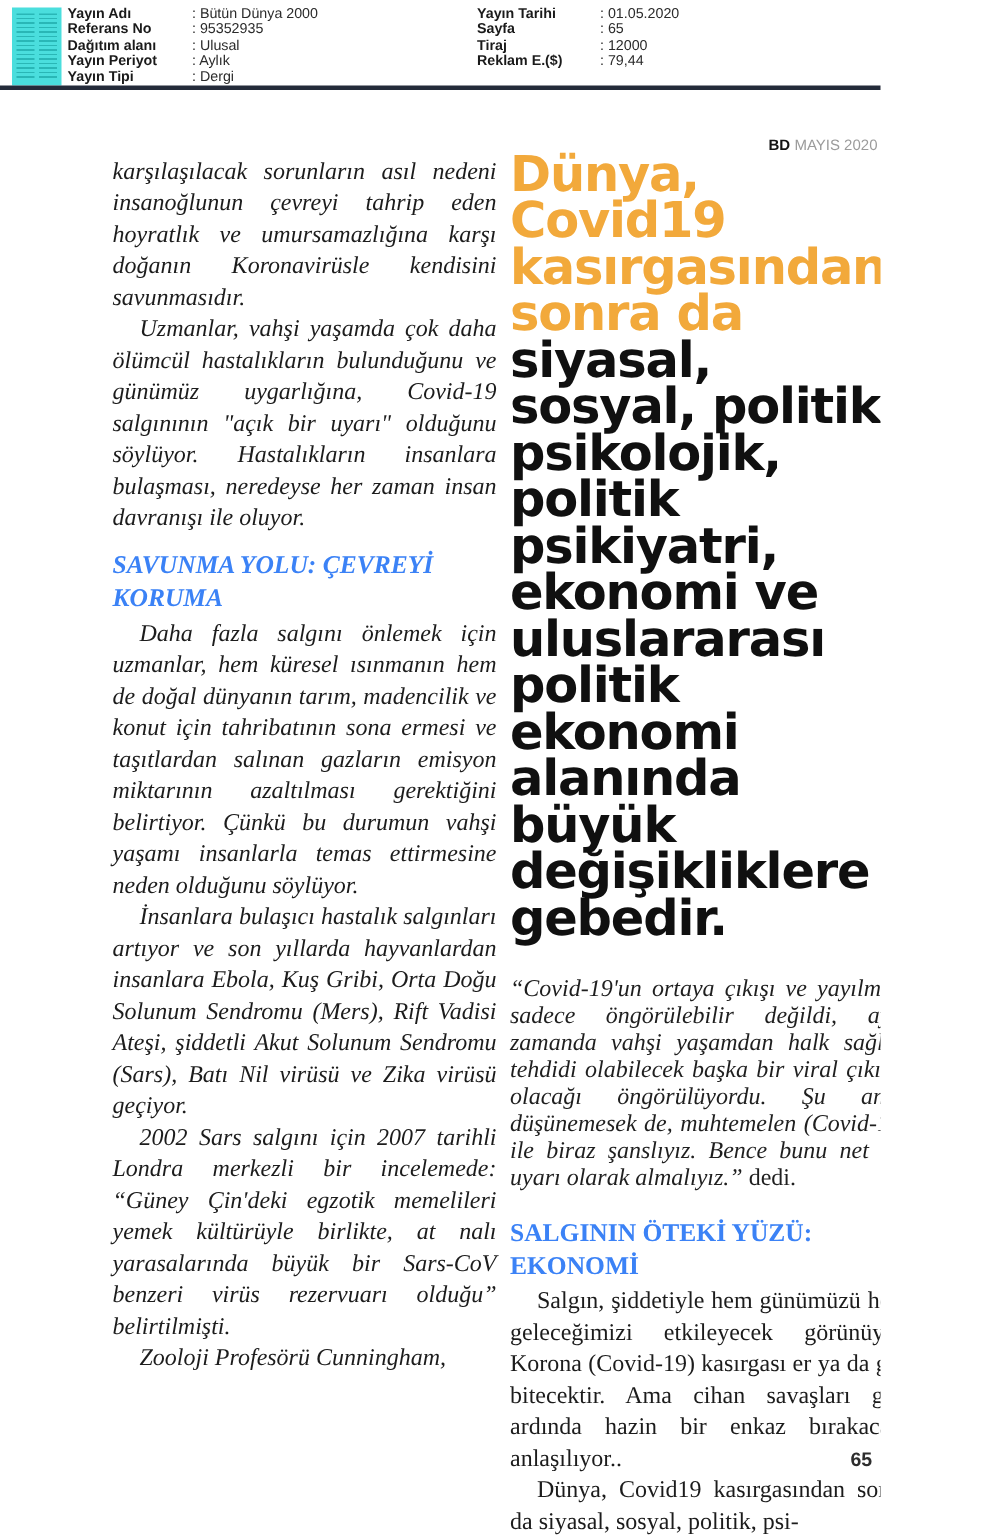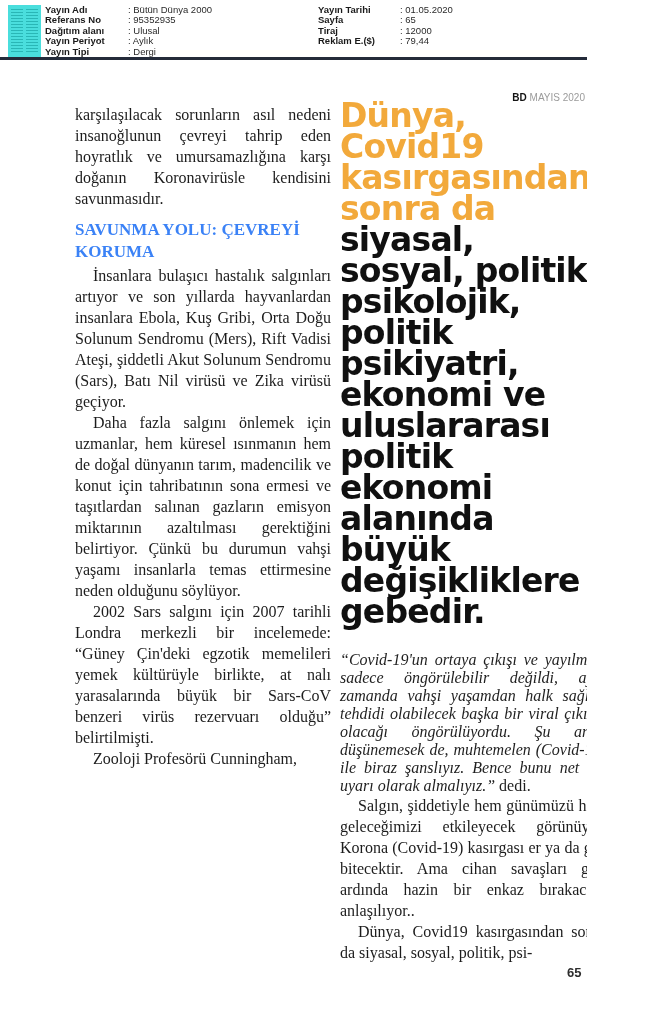--- a/index.html
+++ b/index.html
@@ -25,21 +25,21 @@
              color:#76818f;letter-spacing:.4px;white-space:nowrap;}
 
   .header-rule{position:absolute;left:0;top:57px;width:658px;height:3px;background:#242b3a;}
 
   
   .page-tag{position:absolute;left:433px;top:92px;width:152px;text-align:right;
             font-family:"Liberation Sans",sans-serif;font-size:10px;color:#9b9b9b;}
   .page-tag b{color:#141414;}
 
   .col{position:absolute;}
-  .col-left{left:75px;top:104px;width:256px;}
+  .col-left{left:75px;top:104px;width:256px;font-style:italic;}
   .col-right{left:340px;top:100px;width:266px;}
 
   .body{margin:0;font-size:16px;line-height:21px;text-align:justify;color:#1c1c1c;text-indent:18px;}
   .noindent{text-indent:0;}
   .subhead{margin:10px 0 2px;font-size:17px;line-height:22px;font-weight:bold;color:#3b82f6;}
 
   .headline{margin:0;font-family:"DejaVu Sans",sans-serif;font-weight:bold;
             font-size:33px;line-height:31px;letter-spacing:-0.8px;}
   .hl-orange{display:block;color:#F2A93B;}
   .hl-black{display:block;color:#101010;}
@@ -91,34 +91,36 @@
     </svg>
     <span class="logo-text">AJANS PRESS</span>
   </div>
 
   <div class="header-rule"></div>
 
   <div class="page-tag"><b>BD</b><span> MAYIS 2020</span></div>
 
   <section class="col col-left">
     <p class="body noindent">karşılaşılacak sorunların asıl nedeni insanoğlunun çevreyi tahrip eden hoyratlık ve umursamazlığına karşı doğanın Koronavirüsle kendisini savunmasıdır.</p>
+    <p class="body">Uzmanlar, vahşi yaşamda çok daha ölümcül hastalıkların bulunduğunu ve günümüz uygarlığına, Covid-19 salgınının "açık bir uyarı" olduğunu söylüyor. Hastalıkların insanlara bulaşması, neredeyse her zaman insan davranışı ile oluyor.</p>
     <h3 class="subhead">SAVUNMA YOLU: ÇEVREYİ KORUMA</h3>
+    <p class="body">Daha fazla salgını önlemek için uzmanlar, hem küresel ısınmanın hem de doğal dünyanın tarım, madencilik ve konut için tahribatının sona ermesi ve taşıtlardan salınan gazların emisyon miktarının azaltılması gerektiğini belirtiyor. Çünkü bu durumun vahşi yaşamı insanlarla temas ettirmesine neden olduğunu söylüyor.</p>
     <p class="body">İnsanlara bulaşıcı hastalık salgınları artıyor ve son yıllarda hayvanlardan insanlara Ebola, Kuş Gribi, Orta Doğu Solunum Sendromu (Mers), Rift Vadisi Ateşi, şiddetli Akut Solunum Sendromu (Sars), Batı Nil virüsü ve Zika virüsü geçiyor.</p>
-    <p class="body">Daha fazla salgını önlemek için uzmanlar, hem küresel ısınmanın hem de doğal dünyanın tarım, madencilik ve konut için tahribatının sona ermesi ve taşıtlardan salınan gazların emisyon miktarının azaltılması gerektiğini belirtiyor. Çünkü bu durumun vahşi yaşamı insanlarla temas ettirmesine neden olduğunu söylüyor.</p>
     <p class="body">2002 Sars salgını için 2007 tarihli Londra merkezli bir incelemede: “Güney Çin'deki egzotik memelileri yemek kültürüyle birlikte, at nalı yarasalarında büyük bir Sars-CoV benzeri virüs rezervuarı olduğu” belirtilmişti.</p>
     <p class="body">Zooloji Profesörü Cunningham,</p>
   </section>
 
   <section class="col col-right">
     <h1 class="headline">
       <span class="hl-orange">Dünya, Covid19 kasırgasından sonra da</span>
       <span class="hl-black">siyasal, sosyal, politik, psikolojik, politik psikiyatri, ekonomi ve uluslararası politik ekonomi alanında büyük değişikliklere gebedir.</span>
     </h1>
     <p class="quote">
       <span>“Covid-19'un ortaya çıkışı ve yayılması sadece öngörülebilir değildi, aynı zamanda vahşi yaşamdan halk sağlığı tehdidi olabilecek başka bir viral çıkışın olacağı öngörülüyordu. Şu anda düşünemesek de, muhtemelen (Covid-19) ile biraz şanslıyız. Bence bunu net bir uyarı olarak almalıyız.”</span><span class="q-roman"> dedi.</span>
     </p>
+    <h3 class="subhead mt16">SALGININ ÖTEKİ YÜZÜ: EKONOMİ</h3>
     <p class="body">Salgın, şiddetiyle hem günümüzü hem geleceğimizi etkileyecek görünüyor. Korona (Covid-19) kasırgası er ya da geç bitecektir. Ama cihan savaşları gibi ardında hazin bir enkaz bırakacağı anlaşılıyor..</p>
     <p class="body">Dünya, Covid19 kasırgasından sonra da siyasal, sosyal, politik, psi-</p>
   </section>
 
   <div class="page-number">65</div>
 
 </div>
 
 </body></html>

